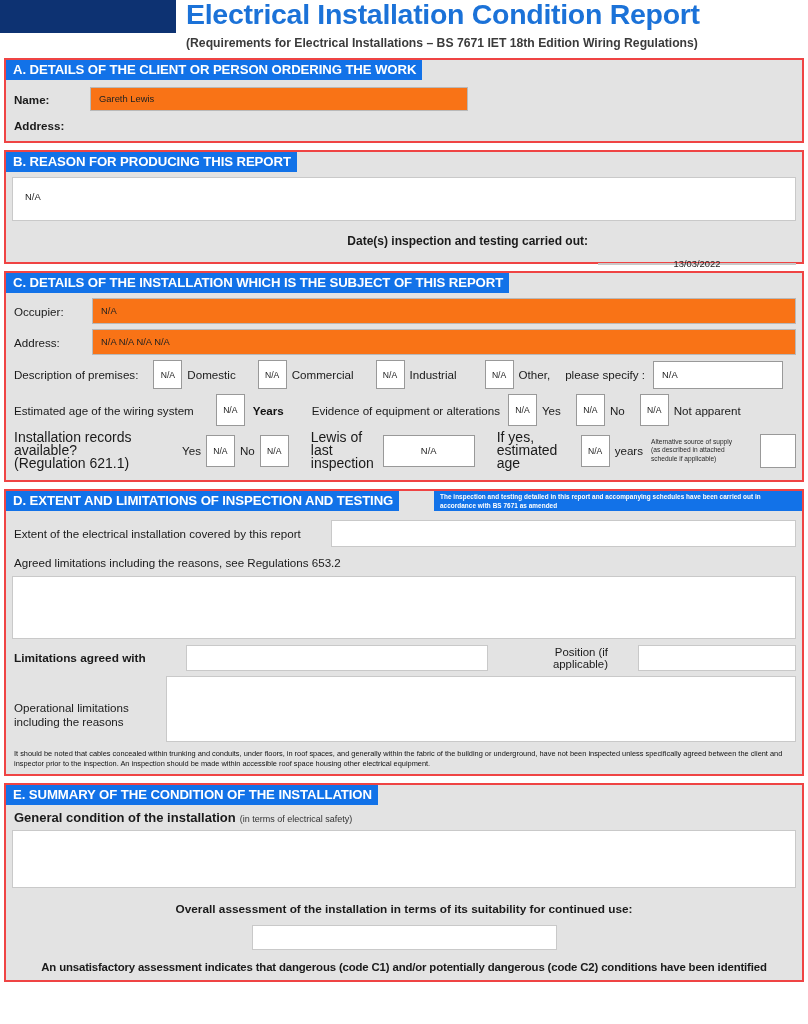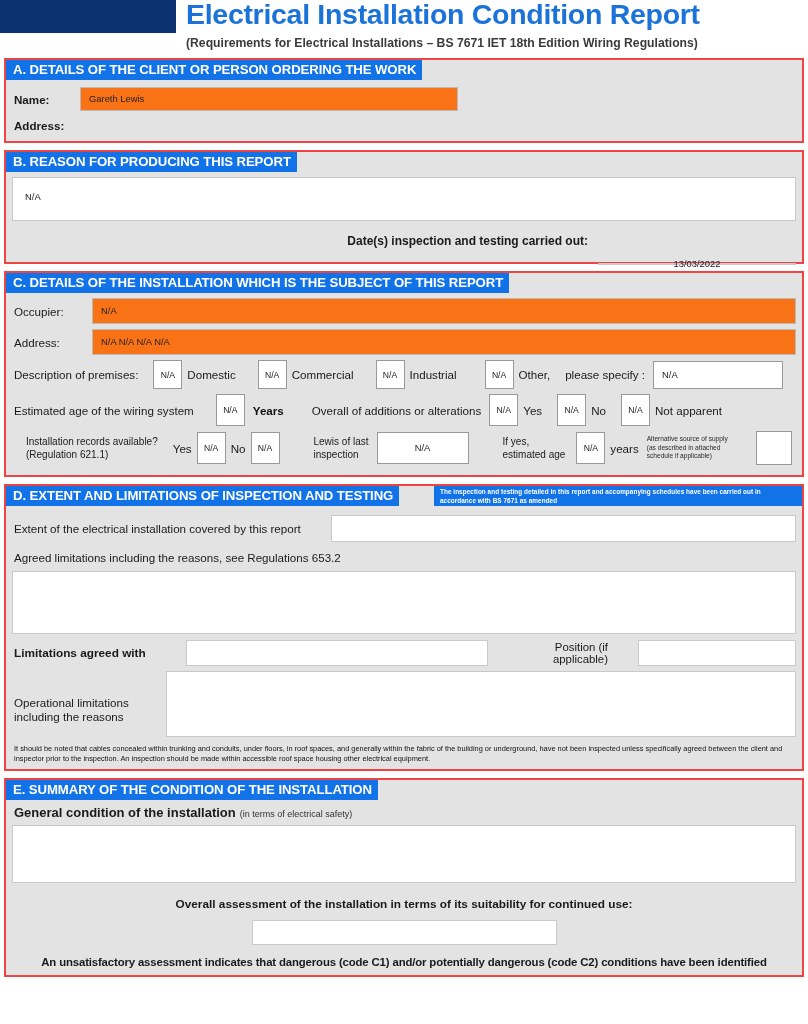--- a/index.html
+++ b/index.html
@@ -83,21 +83,21 @@
   .val {
     font-size: 9.4px;
     color: #222;
     line-height: 1.2;
   }
   .lbl { font-size: 11.6px; color: #1a1a1a; }
   .lbl-b { font-size: 11.6px; font-weight: bold; color: #111; }
 
   
   .rowA { display: flex; align-items: center; padding: 0 0 0 8px; }
-  .rowA .cap { width: 66px; font-size: 11.6px; font-weight: bold; flex: none; }
+  .rowA .cap { width: 76px; font-size: 11.6px; font-weight: bold; flex: none; }
   .a-name {
     height: 24px; width: 378px;
     display: flex; align-items: center; padding-left: 8px;
   }
   .a-addr {
     height: 25px; flex: 1; margin-right: 6px;
     display: flex; align-items: center; padding-left: 8px;
   }
   .a-pad-t { height: 7px; }
   .a-pad-m { height: 8px; }
@@ -163,21 +163,21 @@
     background: #fff; border: 1px solid #999;
     display:flex; align-items:center; padding-left: 8px;
     flex: none;
   }
   .c-date-field {
     height: 32px; width: 92px;
     background: #fff; border: 1px solid #999;
     display:flex; align-items:center; justify-content:center;
     flex: none;
   }
-  .twoline { line-height: 13px; font-size: 10px; margin-left: 12px; }
+  .twoline { line-height: 13px; font-size: 14px; }
   .tiny {
     font-size: 6.6px; line-height: 8.4px; color: #2a2a2a;
     width: 104px; flex: none;
   }
   .c-pad-bot { height: 10px; }
 
   
   .d-row1 { display: flex; align-items: center; padding: 9px 6px 0 8px; }
   .d-row1 .t { font-size: 11.6px; }
   .d-extent-field {
@@ -340,21 +340,21 @@
 
     <div class="c-line">
       <div class="lbl">Estimated age of the wiring system</div>
       <div class="gap20"></div>
       <div class="chk tall">
           <span>N/A</span>
         </div>
       <div class="gap7"></div>
       <div class="lbl-b">Years</div>
       <div class="gap26"></div>
-      <div class="lbl">Overall of additions or alterations</div>
+      <div class="lbl">Evidence of equipment or alterations</div>
       <div class="gap7"></div>
       <div class="chk tall">
           <span>N/A</span>
         </div>
       <div class="gap4"></div>
       <div class="lbl">Yes</div>
       <div class="gap14"></div>
       <div class="chk tall">
           <span>N/A</span>
         </div>

